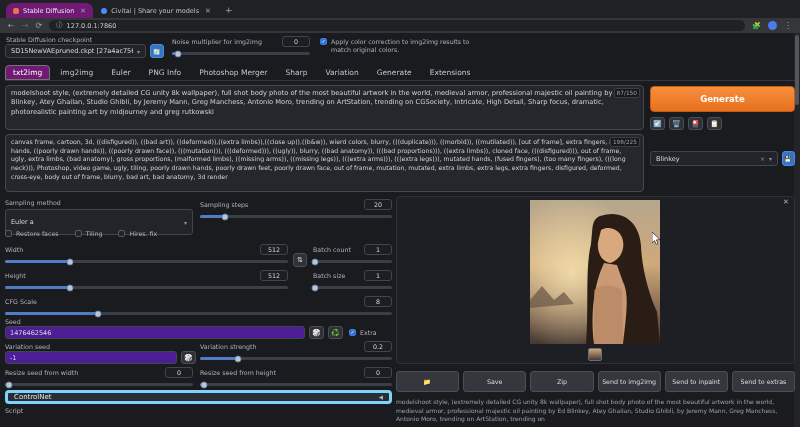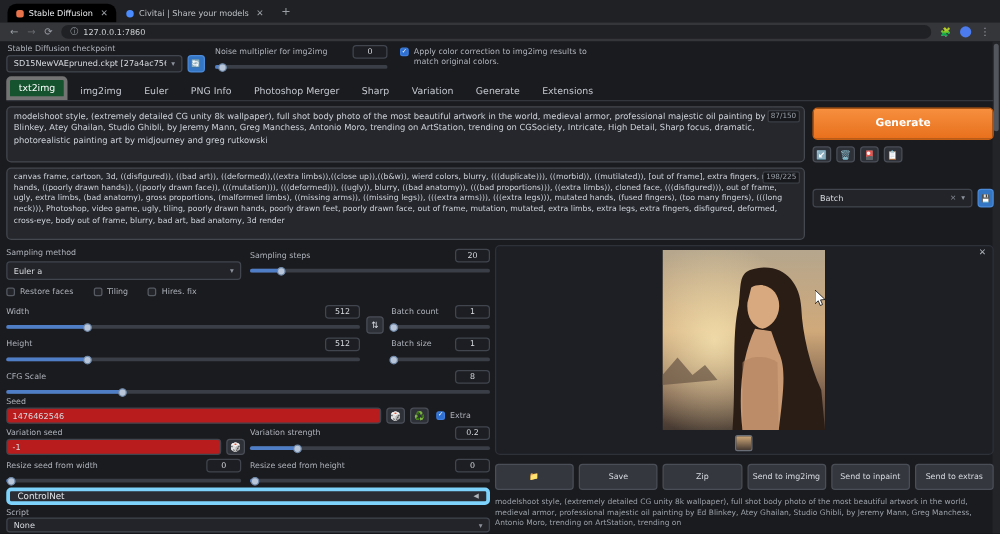--- a/index.html
+++ b/index.html
@@ -2,21 +2,21 @@
 <html><head>
 <meta charset="utf-8">
 <style>
   *{margin:0;padding:0;box-sizing:border-box}
   html,body{width:800px;height:427px;overflow:hidden;background:#101114;font-family:"DejaVu Sans",sans-serif}
   .root{position:relative;width:800px;height:427px;overflow:hidden;background:#1a1b1f}
   .abs{position:absolute}
   
   .tabstrip{left:0;top:0;width:800px;height:18px;background:#202124;display:flex;align-items:flex-end;padding-left:6px;gap:1px}
   .btab{height:15px;display:flex;align-items:center;gap:4px;padding:0 7px;border-radius:7px 7px 0 0;font-size:6.5px;color:#bdc1c6;white-space:nowrap}
-  .btab.active{background:#000000;color:#e8eaed}
+  .btab.active{background:#701a75;color:#e8eaed}
   .favdot{width:6px;height:6px;border-radius:2px;flex:none}
   .tabx{color:#9aa0a6;font-size:7px;margin-left:2px}
   .newtab{color:#9aa0a6;font-size:9px;margin:0 0 3px 6px}
   .toolbar{left:0;top:18px;width:800px;height:15px;background:#35363a;display:flex;align-items:center;gap:7px;padding:0 8px}
   .navic{color:#9aa0a6;font-size:8px}
   .urlbar{flex:1;height:11px;background:#202124;border-radius:6px;display:flex;align-items:center;gap:4px;padding:0 7px;font-size:6.5px;color:#cdd1d5}
   .avatar{width:9px;height:9px;border-radius:50%;background:#4b7bec}
   .scrolltrack{left:794px;top:33px;width:6px;height:394px;background:#222428}
   .scrollthumb{left:795px;top:35px;width:4px;height:70px;background:#53565c;border-radius:2px}
   
@@ -25,29 +25,29 @@
   .dd .val{flex:1;white-space:nowrap;overflow:hidden}
   .caret{color:#8d929b;font-size:6px}
   .numbox{background:#1c1e23;border:1px solid #41454e;border-radius:3px;color:#d8dbe0;font-size:6.3px;min-width:28px;height:11px;display:flex;align-items:center;justify-content:center;padding:0 2px}
   .shead{display:flex;justify-content:space-between;align-items:center;height:11px}
   .track{position:relative;height:3px;background:#3a3e46;border-radius:2px;margin-top:5px}
   .fill{position:absolute;left:0;top:0;bottom:0;background:#4f7dc6;border-radius:2px}
   .thumb{position:absolute;top:50%;width:7px;height:7px;background:#b9c6d9;border:1px solid #6f88a8;border-radius:50%;transform:translate(-50%,-50%)}
   .cb{display:flex;align-items:center;gap:4px}
   .cbbox{width:7px;height:7px;background:#22242a;border:1px solid #565b63;border-radius:2px;flex:none;display:flex;align-items:center;justify-content:center;font-size:5px;color:#fff;line-height:1}
   .cbbox.on{background:#2f6fd0;border-color:#3b7de0}
-  .inputbox{background:#b91c1c;border:1px solid #41454e;border-radius:3px;color:#d8dbe0;font-size:6.5px;display:flex;align-items:center;padding:0 4px;white-space:nowrap;overflow:hidden}
+  .inputbox{background:#4c1d95;border:1px solid #41454e;border-radius:3px;color:#d8dbe0;font-size:6.5px;display:flex;align-items:center;padding:0 4px;white-space:nowrap;overflow:hidden}
   .sqbtn{background:#2e3138;border:1px solid #4a4e57;border-radius:3px;display:flex;align-items:center;justify-content:center;font-size:7px;color:#d9dce2}
   .pbtn{background:#34373e;border:1px solid #4a4e57;border-radius:3px;color:#d9dce2;font-size:6.3px;display:flex;align-items:center;justify-content:center;text-align:center;line-height:1.2;flex:1}
   .promptbox{background:#25272d;border:1px solid #45484f;border-radius:4px;color:#ced2d8;overflow:hidden}
   .prompttext{padding:3px 5px;font-size:6.7px;line-height:1.4;word-break:break-word}
   .counter{position:absolute;top:2px;right:3px;background:#17181c;border:1px solid #3b3e45;border-radius:2px;font-size:5.8px;color:#9aa0a8;padding:0 2px;line-height:8px}
   .tabbar{display:flex;align-items:flex-end;gap:2px;border-bottom:1px solid #33363c}
   .wtab{font-size:7.5px;color:#c3c7ce;padding:2px 7px;border:1px solid transparent;white-space:nowrap}
-  .wtab.sel{background:#14532d;border:3px solid #737373;border-radius:4px 4px 0 0;color:#fff}
+  .wtab.sel{background:#701a75;border:1px solid #737373;border-radius:4px 4px 0 0;color:#fff}
   .gen{background:linear-gradient(#f68f3f,#e8701c);border:1px solid #c75f12;border-radius:4px;color:#fff;font-size:8.5px;font-weight:bold;display:flex;align-items:center;justify-content:center}
   .acc{background:#2a2d33;border:3px solid #7dd3fc;border-radius:4px;display:flex;align-items:center;justify-content:space-between;padding:0 6px;color:#e3e6ea;font-size:7px}
   .gallery{background:#1d1f24;border:1px solid #2e3138;border-radius:4px}
   .info{font-size:6px;color:#9aa0a8;line-height:1.45;overflow:hidden;word-break:break-word}
   .thumbimg{border:1px solid #6a6e76;border-radius:2px;background:linear-gradient(#cfa878,#463a33)}
 </style>
 </head>
 <body>
 
 <div class="root">
@@ -138,31 +138,31 @@
         <span>🗑️</span>
       </div>
     <div class="sqbtn" style="width:15px;height:13px">
         <span>🎴</span>
       </div>
     <div class="sqbtn" style="width:15px;height:13px">
         <span>📋</span>
       </div>
   </div>
   <div class="abs dd" style="left:650px;top:151px;width:128px;height:15px">
-    <span class="val">Batch</span>
+    <span class="val">Blinkey</span>
     <span class="caret">×</span>
     <span class="caret">▾</span>
   </div>
   <div class="abs sqbtn" style="left:782px;top:151px;width:13px;height:15px;background:#3576c4;border-color:#4b8bd9;font-size:6px">
     <span>💾</span>
   </div>
 
   <div class="abs" style="left:5px;top:199px;width:188px">
     <div class="lbl">Sampling method</div>
-    <div class="dd" style="height:15px;margin-top:3px">
+    <div class="dd" style="height:26px;margin-top:3px">
       <span class="val">Euler a</span>
       <span class="caret">▾</span>
     </div>
   </div>
   <div class="abs" style="left:200px;top:199px;width:192px">
     <div class="shead">
       <span class="lbl">Sampling steps</span>
       <span class="numbox">20</span>
     </div>
     <div class="track">
@@ -295,24 +295,20 @@
         <div class="thumb" style="left:2%"></div>
     </div>
   </div>
 
   <div class="abs acc" style="left:5px;top:390px;width:387px;height:14px">
     <span>ControlNet</span>
     <span style="font-size:5.5px;color:#aeb2ba">◀</span>
   </div>
 
   <div class="abs lbl" style="left:5px;top:407px">Script</div>
-  <div class="abs dd" style="left:5px;top:414px;width:387px;height:12px">
-    <span class="val">None</span>
-    <span class="caret">▾</span>
-  </div>
 
   <div class="abs gallery" style="left:396px;top:196px;width:399px;height:168px"></div>
   <span class="abs" style="left:783px;top:198px;font-size:7px;color:#aeb2ba">✕</span>
 
   <div class="abs" style="left:530px;top:200px;width:130px;height:144px">
     <svg width="130" height="144" viewBox="0 0 130 144">
       <defs>
         <linearGradient id="sky" x1="0" y1="0" x2="0" y2="1">
           <stop offset="0" stop-color="#b5a68d"></stop>
           <stop offset="0.45" stop-color="#d0a97a"></stop>

